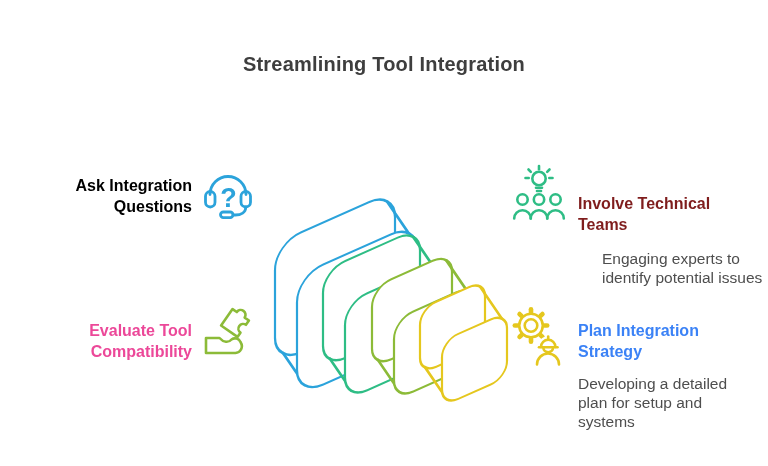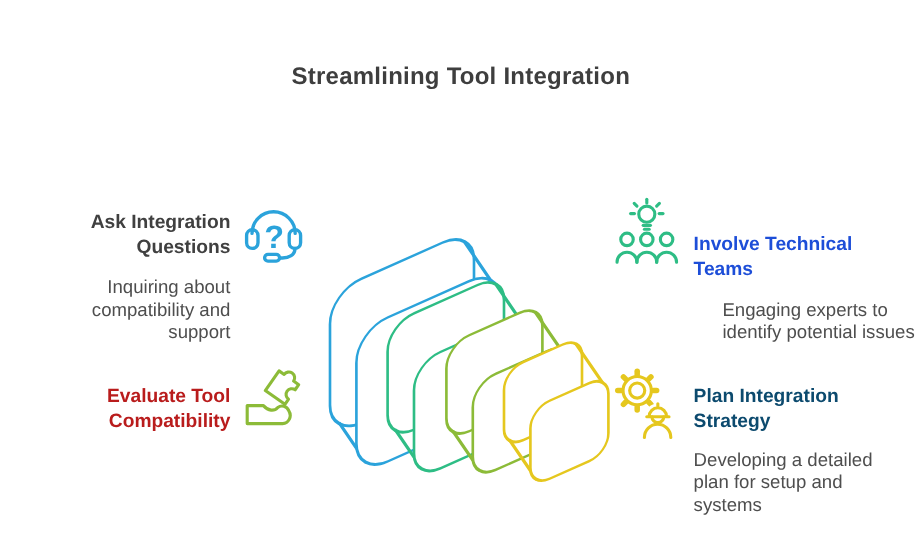--- a/index.html
+++ b/index.html
@@ -9,24 +9,24 @@
   }
   .title{
     position:absolute;top:53px;left:0;width:768px;text-align:center;
     font-size:20px;font-weight:700;color:#3e3e3e;letter-spacing:.2px;
   }
   .sec{position:absolute;}
   .heading{font-size:16px;line-height:20.5px;font-weight:700;white-space:pre-line;}
   .desc{font-size:15.5px;line-height:19px;color:#4e4e4e;white-space:pre-line;font-weight:400;}
   .left-col{text-align:right;}
   .right-col{text-align:left;}
-  .c-blue{color:#404040;}
-  .c-green{color:#1d4ed8;}
-  .c-olive{color:#b91c1c;}
-  .c-yellow{color:#0c4a6e;}
+  .c-blue{color:#000000;}
+  .c-green{color:#7f1d1d;}
+  .c-olive{color:#ec4899;}
+  .c-yellow{color:#3b82f6;}
   .icon{position:absolute;}
   svg{display:block;}
   .stage-svg{position:absolute;left:0;top:0;pointer-events:none;}
 </style>
 </head>
 <body>
 
 <div class="canvas">
 
   <div class="title">Streamlining Tool Integration</div>
@@ -60,23 +60,20 @@
         <line x1="480.2" y1="496.7" x2="502.2" y2="538.7"></line>
         <line x1="424.8" y1="552.1" x2="446.8" y2="594.1"></line>
         <rect x="442" y="533.9" width="65" height="65" rx="16" fill="#ffffff"></rect>
       </g>
     </g>
   </svg>
 
   <div class="sec left-col" style="left:18px;top:176px;width:174px;">
     <div class="heading c-blue">Ask Integration
 Questions</div>
-    <div class="desc" style="margin-top:13px;">Inquiring about
-compatibility and
-support</div>
   </div>
   <div class="icon" style="left:200px;top:164px;">
     <svg width="56" height="60" viewBox="0 0 56 60">
       <g fill="none" stroke-width="2.8" stroke-linecap="round" stroke="#2BA3DB">
         <path d="M10,30.5 a18,18 0 0 1 36,0"></path>
         <rect x="5.5" y="27.5" width="9.5" height="15.5" rx="4.7"></rect>
         <rect x="41" y="27.5" width="9.5" height="15.5" rx="4.7"></rect>
         <path d="M45.8,43 c0,5.5 -5,8 -10.5,8 h-2.3"></path>
         <rect x="20.5" y="48" width="12.5" height="5.6" rx="2.8"></rect>
       </g>

